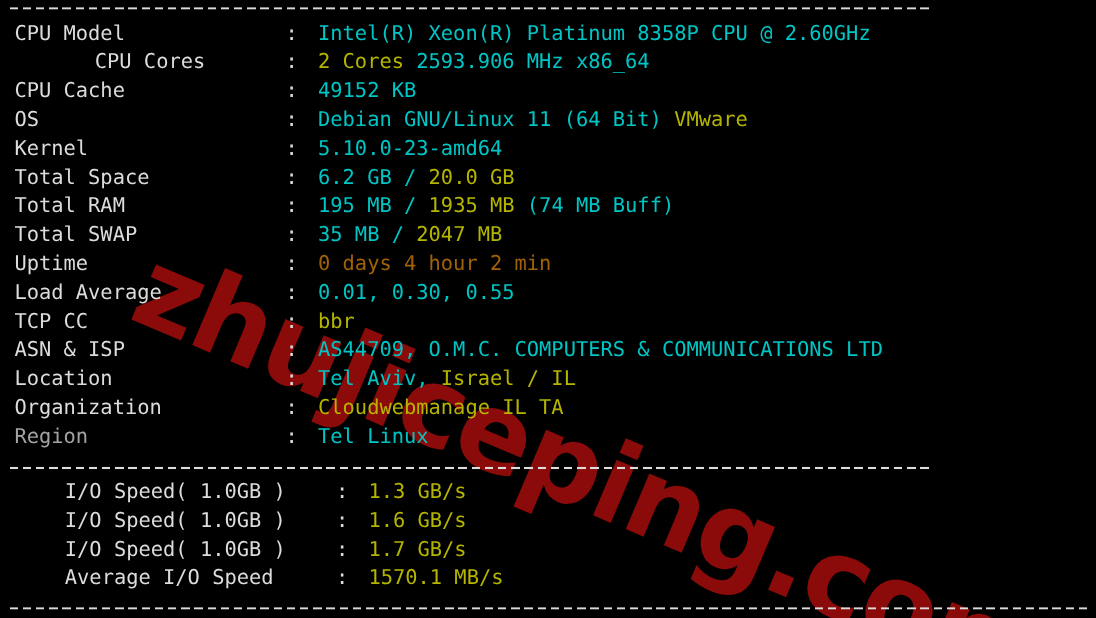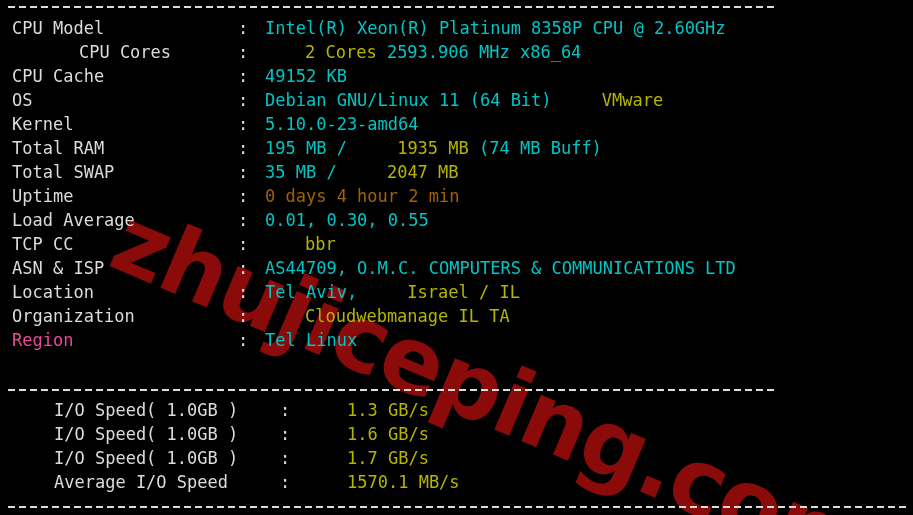--- a/index.html
+++ b/index.html
@@ -101,21 +101,21 @@
   .colon {
     display: inline-block;
     width: 27px;
     color: #dcdcdc;
   }
   .value {
     display: inline-block;
     color: #00c5c5;
   }
   .c  { color: #00c5c5; }   
-  .y  { color: #b5b500; margin-left: 40px; }   
+  .y  { color: #b5b500; }   
 </style>
 </head>
 <body>
 
 <div class="terminal">
 
   <div class="watermark-layer">
     <div class="watermark-text" style="color: rgb(139, 10, 10);">zhujiceping.com</div>
   </div>
 
@@ -124,29 +124,30 @@
     <div class="sep sep-top">
       <span class="sep-rule"></span>
     </div>
 
     <div class="rows rows-main" id="system-rows">
         <div class="row"><span class="label" style="color: rgb(220, 220, 220);">CPU Model</span><span class="colon" style="color: rgb(220, 220, 220);">:</span><span class="value"><span class="c" style="color: rgb(0, 197, 197);">Intel(R) Xeon(R) Platinum 8358P CPU @ 2.60GHz</span></span></div>
         <div class="row"><span class="label" style="color: rgb(220, 220, 220); text-align: center;">CPU Cores</span><span class="colon" style="color: rgb(220, 220, 220);">:</span><span class="value"><span class="y" style="color: rgb(181, 181, 0);">2 Cores </span><span class="c" style="color: rgb(0, 197, 197);">2593.906 MHz x86_64</span></span></div>
         <div class="row"><span class="label" style="color: rgb(220, 220, 220);">CPU Cache</span><span class="colon" style="color: rgb(220, 220, 220);">:</span><span class="value"><span class="c" style="color: rgb(0, 197, 197);">49152 KB</span></span></div>
         <div class="row"><span class="label" style="color: rgb(220, 220, 220);">OS</span><span class="colon" style="color: rgb(220, 220, 220);">:</span><span class="value"><span class="c" style="color: rgb(0, 197, 197);">Debian GNU/Linux 11 (64 Bit) </span><span class="y" style="color: rgb(181, 181, 0);">VMware</span></span></div>
         <div class="row"><span class="label" style="color: rgb(220, 220, 220);">Kernel</span><span class="colon" style="color: rgb(220, 220, 220);">:</span><span class="value"><span class="c" style="color: rgb(0, 197, 197);">5.10.0-23-amd64</span></span></div>
+        <div class="row"><span class="label" style="color: rgb(220, 220, 220);">Total Space</span><span class="colon" style="color: rgb(220, 220, 220);">:</span><span class="value"><span class="c" style="color: rgb(0, 197, 197);">6.2 GB </span><span class="c" style="color: rgb(0, 197, 197);">/ </span><span class="y" style="color: rgb(181, 181, 0);">20.0 GB</span></span></div>
         <div class="row"><span class="label" style="color: rgb(220, 220, 220);">Total RAM</span><span class="colon" style="color: rgb(220, 220, 220);">:</span><span class="value"><span class="c" style="color: rgb(0, 197, 197);">195 MB </span><span class="c" style="color: rgb(0, 197, 197);">/ </span><span class="y" style="color: rgb(181, 181, 0);">1935 MB </span><span class="c" style="color: rgb(0, 197, 197);">(74 MB Buff)</span></span></div>
         <div class="row"><span class="label" style="color: rgb(220, 220, 220);">Total SWAP</span><span class="colon" style="color: rgb(220, 220, 220);">:</span><span class="value"><span class="c" style="color: rgb(0, 197, 197);">35 MB </span><span class="c" style="color: rgb(0, 197, 197);">/ </span><span class="y" style="color: rgb(181, 181, 0);">2047 MB</span></span></div>
         <div class="row"><span class="label" style="color: rgb(220, 220, 220);">Uptime</span><span class="colon" style="color: rgb(220, 220, 220);">:</span><span class="value"><span class="c" style="color: #a16207;">0 days 4 hour 2 min</span></span></div>
         <div class="row"><span class="label" style="color: rgb(220, 220, 220);">Load Average</span><span class="colon" style="color: rgb(220, 220, 220);">:</span><span class="value"><span class="c" style="color: rgb(0, 197, 197);">0.01, 0.30, 0.55</span></span></div>
         <div class="row"><span class="label" style="color: rgb(220, 220, 220);">TCP CC</span><span class="colon" style="color: rgb(220, 220, 220);">:</span><span class="value"><span class="y" style="color: rgb(181, 181, 0);">bbr</span></span></div>
         <div class="row"><span class="label" style="color: rgb(220, 220, 220);">ASN &amp; ISP</span><span class="colon" style="color: rgb(220, 220, 220);">:</span><span class="value"><span class="c" style="color: rgb(0, 197, 197);">AS44709, O.M.C. COMPUTERS &amp; COMMUNICATIONS LTD</span></span></div>
         <div class="row"><span class="label" style="color: rgb(220, 220, 220);">Location</span><span class="colon" style="color: rgb(220, 220, 220);">:</span><span class="value"><span class="c" style="color: rgb(0, 197, 197);">Tel Aviv, </span><span class="y" style="color: rgb(181, 181, 0);">Israel / IL</span></span></div>
         <div class="row"><span class="label" style="color: rgb(220, 220, 220);">Organization</span><span class="colon" style="color: rgb(220, 220, 220);">:</span><span class="value"><span class="y" style="color: rgb(181, 181, 0);">Cloudwebmanage IL TA</span></span></div>
-        <div class="row"><span class="label" style="color: #ec4899;">Region</span><span class="colon" style="color: rgb(220, 220, 220);">:</span><span class="value"><span class="c" style="color: rgb(0, 197, 197);">Tel Linux</span></span></div>
+        <div class="row"><span class="label" style="color: #a3a3a3;">Region</span><span class="colon" style="color: rgb(220, 220, 220);">:</span><span class="value"><span class="c" style="color: rgb(0, 197, 197);">Tel Linux</span></span></div>
       </div>
 
     <div class="sep sep-mid">
       <span class="sep-rule"></span>
     </div>
 
     <div class="rows rows-io" id="io-rows">
         <div class="row"><span class="label" style="color: rgb(220, 220, 220);">I/O Speed( 1.0GB )</span><span class="colon" style="color: rgb(220, 220, 220);">:</span><span class="value"><span class="y" style="color: rgb(181, 181, 0);">1.3 GB/s</span></span></div>
         <div class="row"><span class="label" style="color: rgb(220, 220, 220);">I/O Speed( 1.0GB )</span><span class="colon" style="color: rgb(220, 220, 220);">:</span><span class="value"><span class="y" style="color: rgb(181, 181, 0);">1.6 GB/s</span></span></div>
         <div class="row"><span class="label" style="color: rgb(220, 220, 220);">I/O Speed( 1.0GB )</span><span class="colon" style="color: rgb(220, 220, 220);">:</span><span class="value"><span class="y" style="color: rgb(181, 181, 0);">1.7 GB/s</span></span></div>

